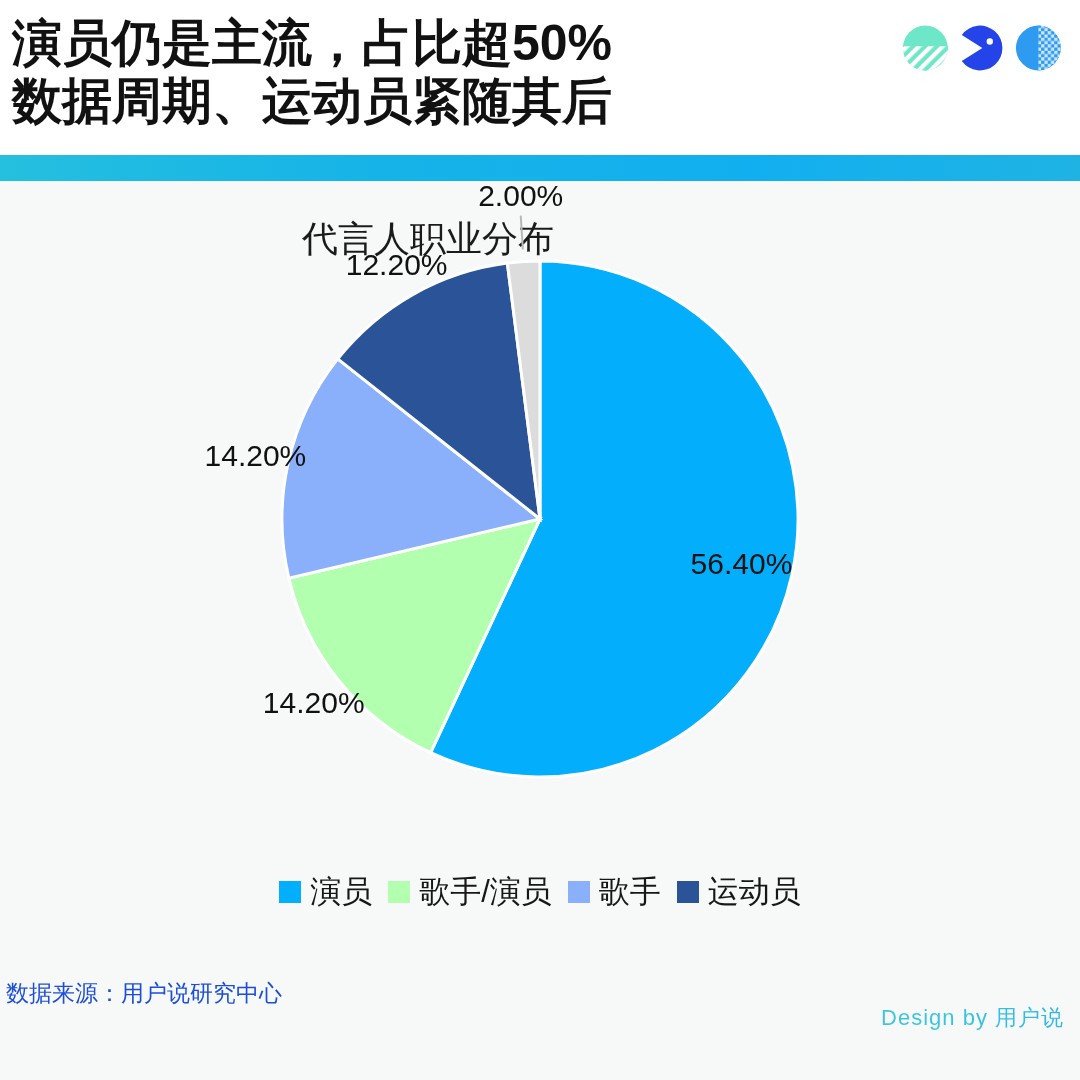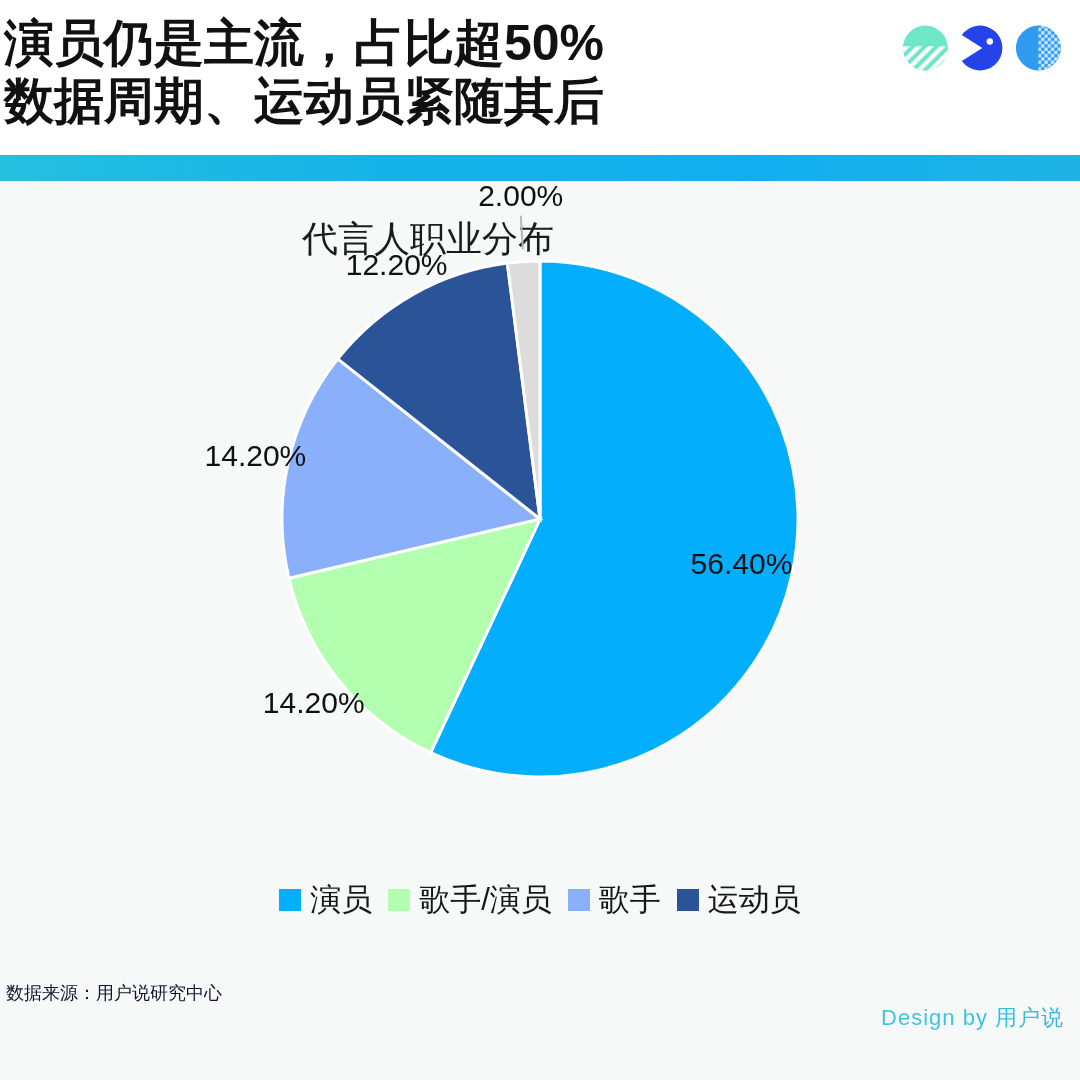--- a/index.html
+++ b/index.html
@@ -18,21 +18,21 @@
   
   #header {
     position: relative;
     width: 1080px;
     height: 162px;
     background: #ffffff;
     box-sizing: border-box;
   }
   #header-title {
     position: absolute;
-    left: 4px;
+    left: 12px;
     top: 14px;
     width: 760px;
   }
   .title-line {
     font-size: 50px;
     font-weight: bold;
     color: #111111;
     letter-spacing: 0px;
     line-height: 58px;
     white-space: nowrap;
@@ -97,21 +97,20 @@
   
   #legend {
     position: absolute;
     left: 0;
     top: 694px;
     width: 1080px;
     display: flex;
     align-items: center;
     justify-content: center;
     gap: 16px;
-    margin-top: 8px;
   }
   .legend-item {
     display: flex;
     align-items: center;
     gap: 9px;
   }
   .legend-swatch {
     width: 22px;
     height: 22px;
     display: block;
@@ -132,22 +131,22 @@
     top: 975px;
     width: 1080px;
     height: 105px;
   }
   #footer-meta {
     position: absolute;
     left: 6px;
     top: 0;
   }
   .footer-line {
-    font-size: 18px;
-    color: #0f172a;
+    font-size: 23px;
+    color: #1d4ed8;
     line-height: 37px;
     white-space: nowrap;
     font-family: "Liberation Sans", "DejaVu Sans", sans-serif;
   }
   #footer-brand {
     position: absolute;
     right: 16px;
     top: 28px;
     font-size: 22px;
     letter-spacing: 1px;

